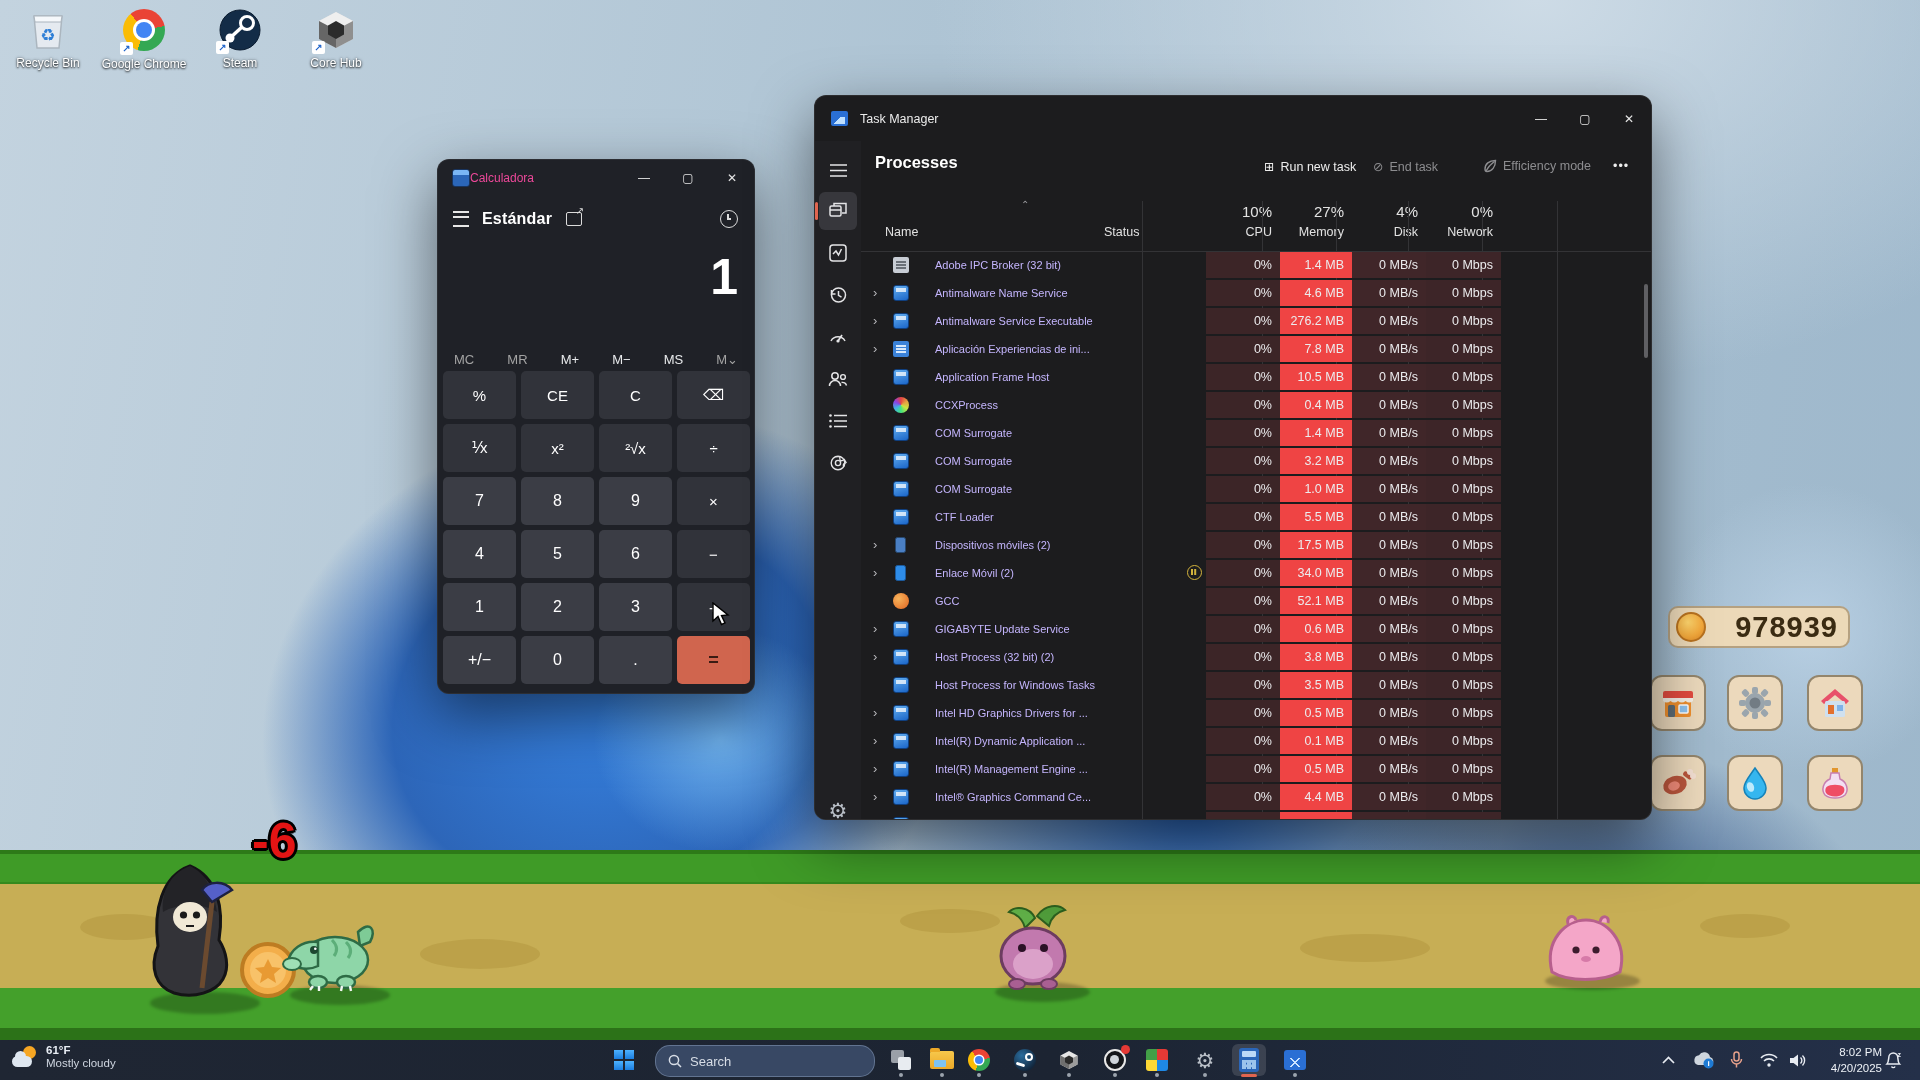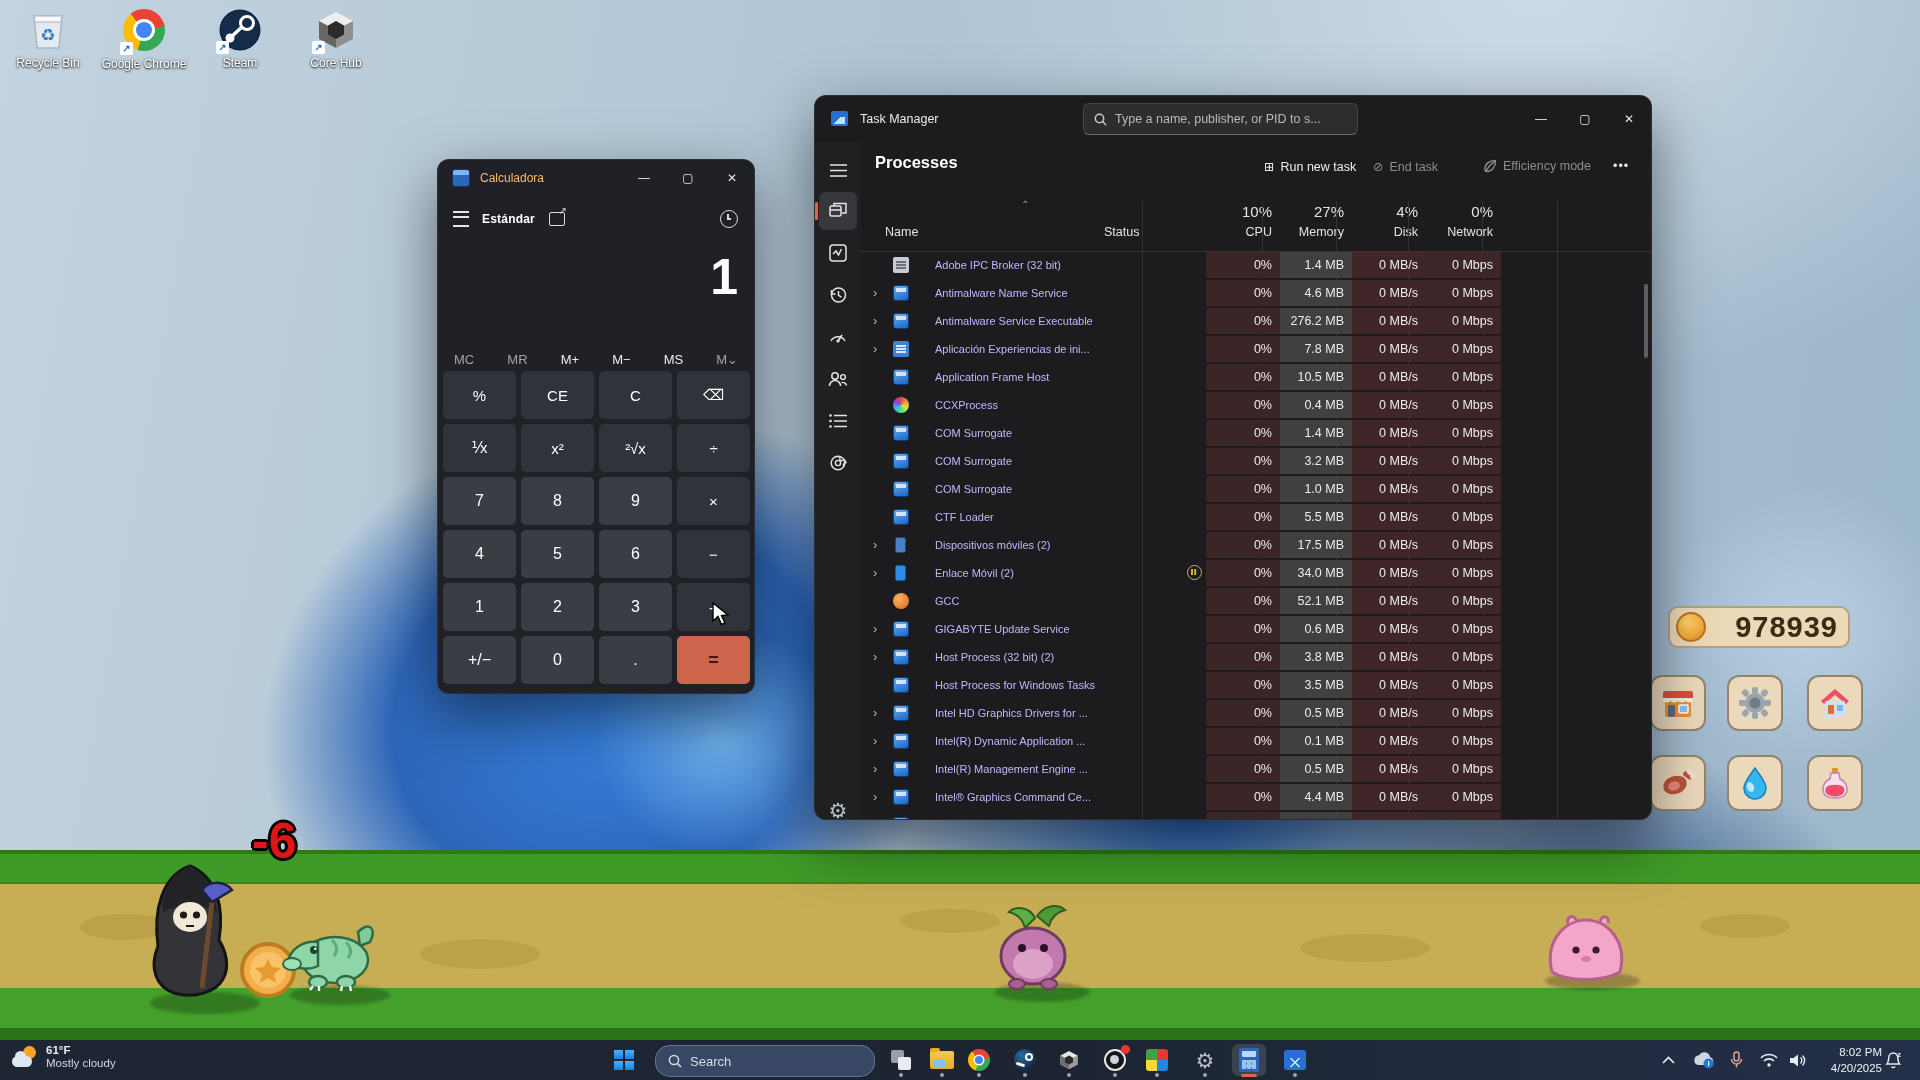--- a/index.html
+++ b/index.html
@@ -38,26 +38,26 @@
 
   
   .win{position:absolute;border-radius:12px;box-shadow:0 22px 60px rgba(0,0,0,.5);overflow:hidden;}
   .winbtn{width:44px;height:100%;display:inline-flex;align-items:center;justify-content:center;color:#e6e6e6;font-size:12px;}
 
   
   #calc{left:437px;top:159px;width:316px;height:533px;background:#1f2127;border:1px solid rgba(255,255,255,.06);}
   .calc-tb{position:absolute;left:0;top:0;right:0;height:36px;display:flex;align-items:center;}
   .calc-tb .appico{width:16px;height:16px;margin-left:14px;border-radius:3px;
       background:linear-gradient(#7ab6f5 30%,#2b66b8 30%);border:1px solid #18345e;}
-  .calc-tb .ttl{margin-left:10px;font-size:12px;color:#fdba74;}
+  .calc-tb .ttl{font-size:12px;color:#ec4899;}
   .calc-tb .wbtns{margin-left:auto;height:36px;display:flex;}
   .calc-mode{position:absolute;left:0;top:42px;right:0;height:34px;display:flex;align-items:center;}
   .hamb{width:16px;height:12px;margin-left:15px;border-top:2px solid #e7e7e7;border-bottom:2px solid #e7e7e7;position:relative;}
   .hamb::after{content:"";position:absolute;left:0;top:3px;width:100%;height:2px;background:#e7e7e7;}
-  .mode-lbl{margin-left:13px;font-size:12px;font-weight:700;color:#fff;letter-spacing:.2px;}
+  .mode-lbl{margin-left:13px;font-size:16px;font-weight:700;color:#fff;letter-spacing:.2px;}
   .pin-ico{width:14px;height:12px;border:1.6px solid #dcdcdc;border-radius:2px;margin-left:14px;position:relative;}
   .pin-ico::after{content:"↗";position:absolute;right:-3px;top:-8px;color:#dcdcdc;font-size:10px;}
   .hist-ico{margin-left:auto;margin-right:16px;width:16px;height:16px;border:1.7px solid #dcdcdc;border-radius:50%;position:relative;}
   .hist-ico::after{content:"";position:absolute;left:6px;top:3px;width:1.7px;height:5px;background:#dcdcdc;}
   .hist-ico::before{content:"";position:absolute;left:6px;top:7px;width:4px;height:1.7px;background:#dcdcdc;}
   .calc-display{position:absolute;right:16px;top:88px;font-size:50px;font-weight:600;color:#fff;}
   .calc-mem{position:absolute;left:12px;right:12px;top:190px;display:flex;justify-content:space-between;font-size:13px;}
   .mbtn{padding:2px 4px;}
   .mbtn.v-dim{color:#a3a3a3;}
   .mbtn.v-lit{color:#e8eaec;}
@@ -103,21 +103,21 @@
   .picon.v-docblue::after{content:"";position:absolute;left:3px;top:4px;width:10px;height:1.5px;background:#d7e8fb;box-shadow:0 3px 0 #d7e8fb,0 6px 0 #d7e8fb;}
   .picon.v-ccx{border-radius:50%;background:conic-gradient(#e54242,#e5a342,#cbe542,#42e57e,#42b1e5,#8a42e5,#e54242);}
   .picon.v-phone{left:34px;width:11px;height:16px;background:#4a7fc4;border-radius:2.5px;border:1px solid #27486f;box-sizing:border-box;}
   .picon.v-phone2{left:34px;width:11px;height:16px;background:#2e8ce8;border-radius:2.5px;border:1px solid #1b5astraight;border:1px solid #1b5a9e;box-sizing:border-box;}
   .picon.v-gcc{border-radius:50%;background:radial-gradient(circle at 35% 35%,#f7b45c,#e2641f);}
   .pname{position:absolute;left:74px;top:0;height:28px;line-height:28px;font-size:11px;color:#c4b5fd;white-space:nowrap;}
   .pstatus{position:absolute;left:326px;top:6px;width:15px;height:15px;border:1.6px solid #d3b33c;border-radius:50%;box-sizing:border-box;}
   .pstatus::after{content:"";position:absolute;left:3.2px;top:3px;width:1.8px;height:5.5px;background:#d3b33c;box-shadow:3.2px 0 0 #d3b33c;}
   .cell{position:absolute;top:1px;height:26px;line-height:26px;font-size:12.5px;color:#ececee;text-align:right;padding-right:8px;box-sizing:border-box;}
   .c-cpu{left:345px;width:74px;background:#3c2527;}
-  .c-mem{left:419px;width:72px;background:#404040;}
+  .c-mem{left:419px;width:72px;background:#ef4444;}
   .c-disk{left:491px;width:74px;background:#402629;}
   .c-net{left:565px;width:75px;background:#3d2528;}
   .tm-scroll{position:absolute;right:3px;top:188px;width:4px;height:74px;border-radius:2px;background:#5f5f63;}
 
   
   .grass-top{position:absolute;left:0;top:850px;width:1920px;height:34px;background:#3f9b27;
       border-top:4px solid #2d7a18;box-shadow:inset 0 -6px 0 #358a1e;}
   .dirt{position:absolute;left:0;top:884px;width:1920px;height:104px;background:#c7ae55;}
   .blotch{position:absolute;border-radius:50%;background:#b3973f;opacity:.55;}
   .grass-bot{position:absolute;left:0;top:988px;width:1920px;height:52px;background:#44a02b;}
@@ -463,27 +463,20 @@
 <div id="tm" class="win">
   <div class="tm-tb">
     <div class="tm-appico"></div>
     <div class="tm-title">Task Manager</div>
     <div class="tm-wbtns">
       <div class="winbtn">—</div>
       <div class="winbtn">▢</div>
       <div class="winbtn">✕</div>
     </div>
   </div>
-  <div class="tm-search">
-    <svg width="13" height="13" viewBox="0 0 13 13">
-        <circle cx="5.5" cy="5.5" r="4.2" fill="none" stroke="#c9c9cd" stroke-width="1.5"></circle>
-        <line x1="8.8" y1="8.8" x2="12" y2="12" stroke="#c9c9cd" stroke-width="1.5"></line>
-      </svg>
-    <span>Type a name, publisher, or PID to s...</span>
-  </div>
 
   <div class="tm-sidebar">
     <div class="sb-item" style="top:10px;">
       <svg width="17" height="13" viewBox="0 0 17 13">
           <path d="M0 1h17M0 6.5h17M0 12h17" stroke="#e4e4e6" stroke-width="1.7"></path>
         </svg>
     </div>
     <div class="sb-item sel" style="top:51px;">
       <svg width="18" height="18" viewBox="0 0 18 18">
           <rect x="1" y="4" width="11" height="10" rx="1.5" fill="none" stroke="#e4e4e6" stroke-width="1.5"></rect>

